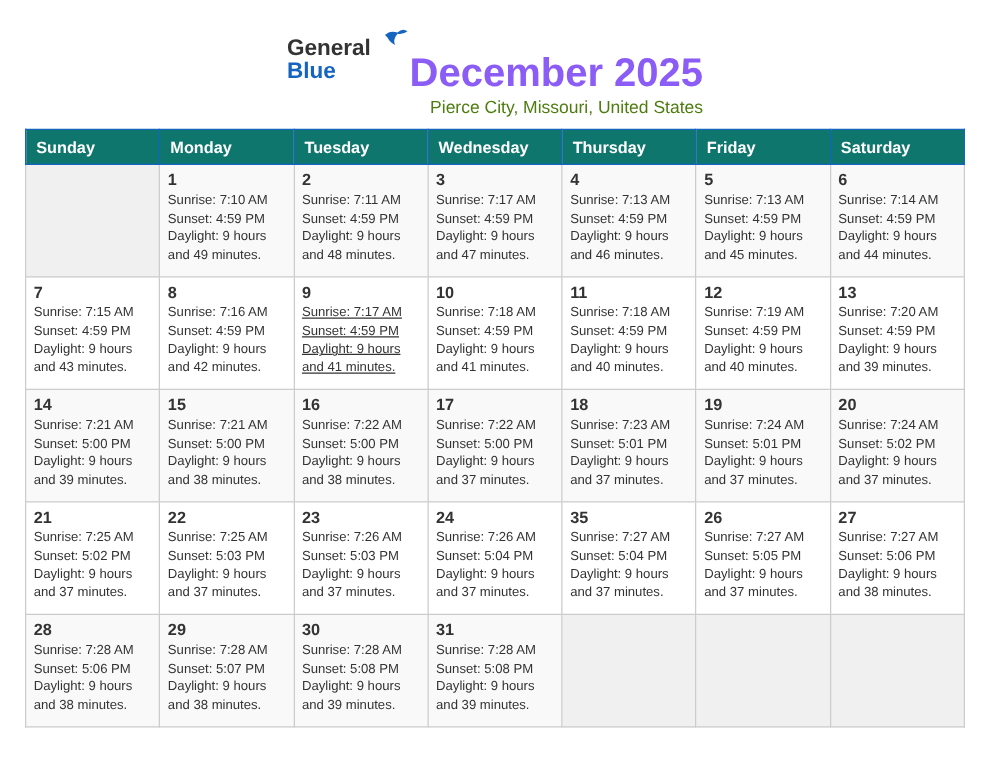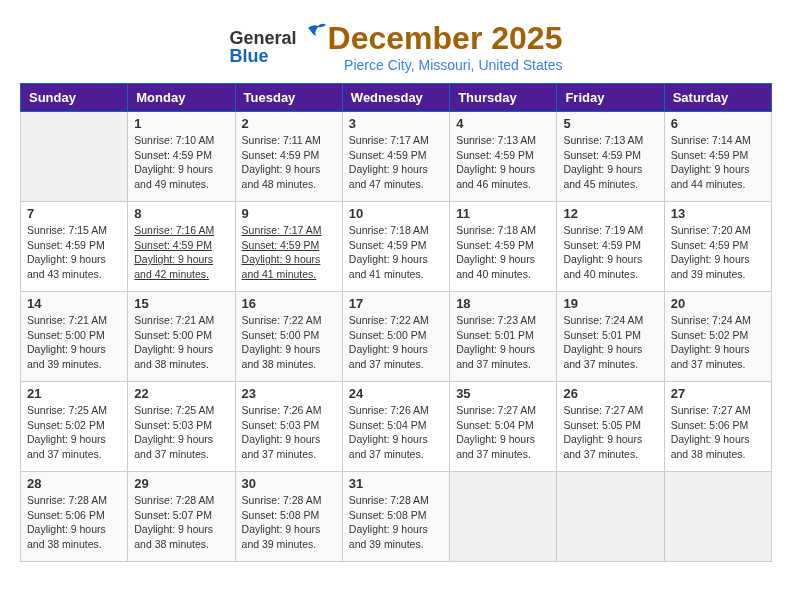--- a/index.html
+++ b/index.html
@@ -30,33 +30,34 @@
       width: 24px;
       height: 24px;
       margin-left: 2px;
     }
     .title-section {
       text-align: right;
     }
     .month-title {
       font-size: 32px;
       font-weight: bold;
-      color: #a16207;
+      color: #8b5cf6;
+      margin-top: 20px;
     }
     .location-title {
       font-size: 14px;
-      color: #3b82f6;
+      color: #4d7c0f;
     }
     table {
       width: 100%;
       border-collapse: collapse;
       table-layout: fixed;
     }
     thead th {
-      background-color: #4c1d95;
+      background-color: #0f766e;
       color: #fff;
       text-align: left;
       padding: 6px 8px;
       font-size: 13px;
       font-weight: bold;
       border: 1px solid #1565c0;
     }
     tbody td {
       border: 1px solid #ccc;
       vertical-align: top;
@@ -164,21 +165,21 @@
       </tr>
       <tr>
         <td>
           <span class="day-number">7</span>
           <div class="day-info" style="white-space: pre-line;">Sunrise: 7:15 AM
 Sunset: 4:59 PM
 Daylight: 9 hours and 43 minutes.</div>
         </td>
         <td>
           <span class="day-number">8</span>
-          <div class="day-info" style="white-space: pre-line; text-decoration: underline;">Sunrise: 7:16 AM
+          <div class="day-info" style="white-space: pre-line;">Sunrise: 7:16 AM
 Sunset: 4:59 PM
 Daylight: 9 hours and 42 minutes.</div>
         </td>
         <td>
           <span class="day-number">9</span>
           <div class="day-info" style="white-space: pre-line; text-decoration: underline;">Sunrise: 7:17 AM
 Sunset: 4:59 PM
 Daylight: 9 hours and 41 minutes.</div>
         </td>
         <td>

